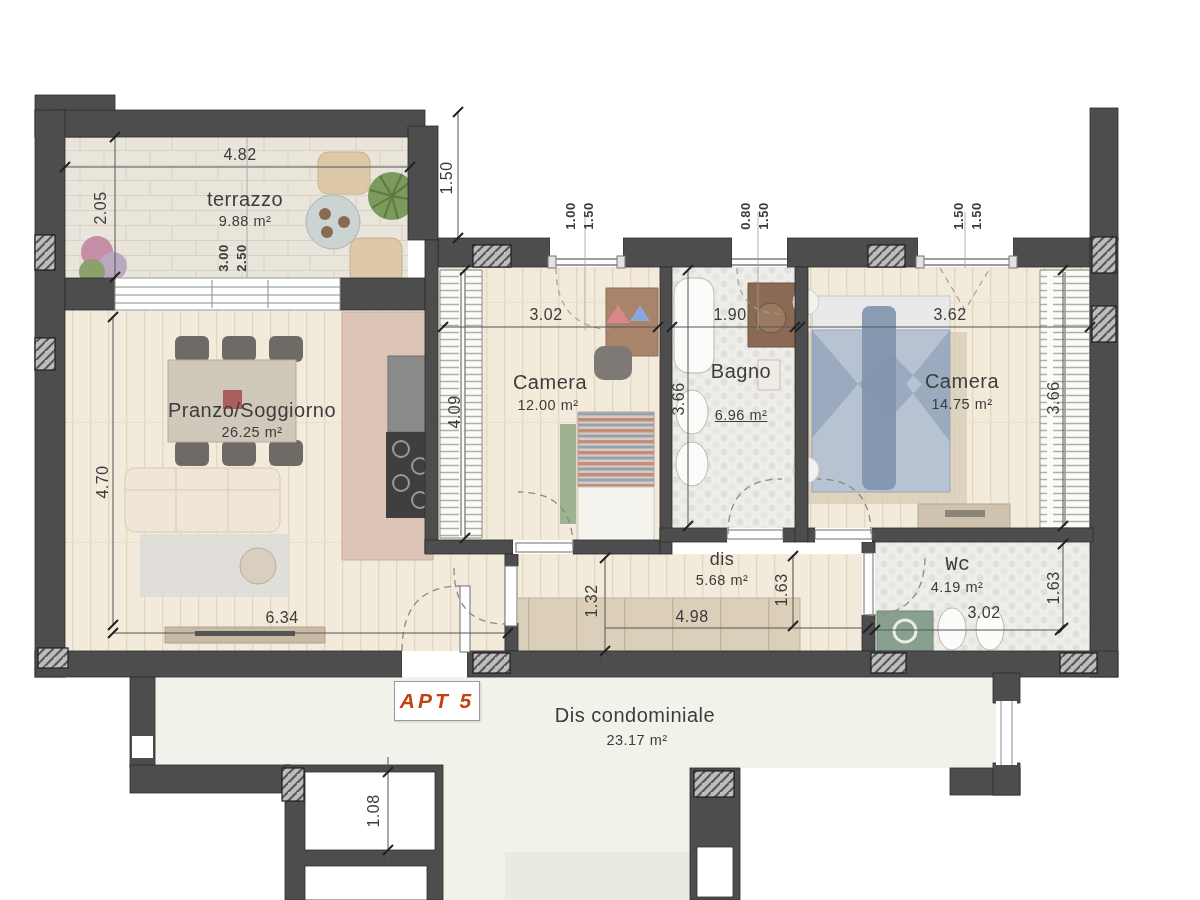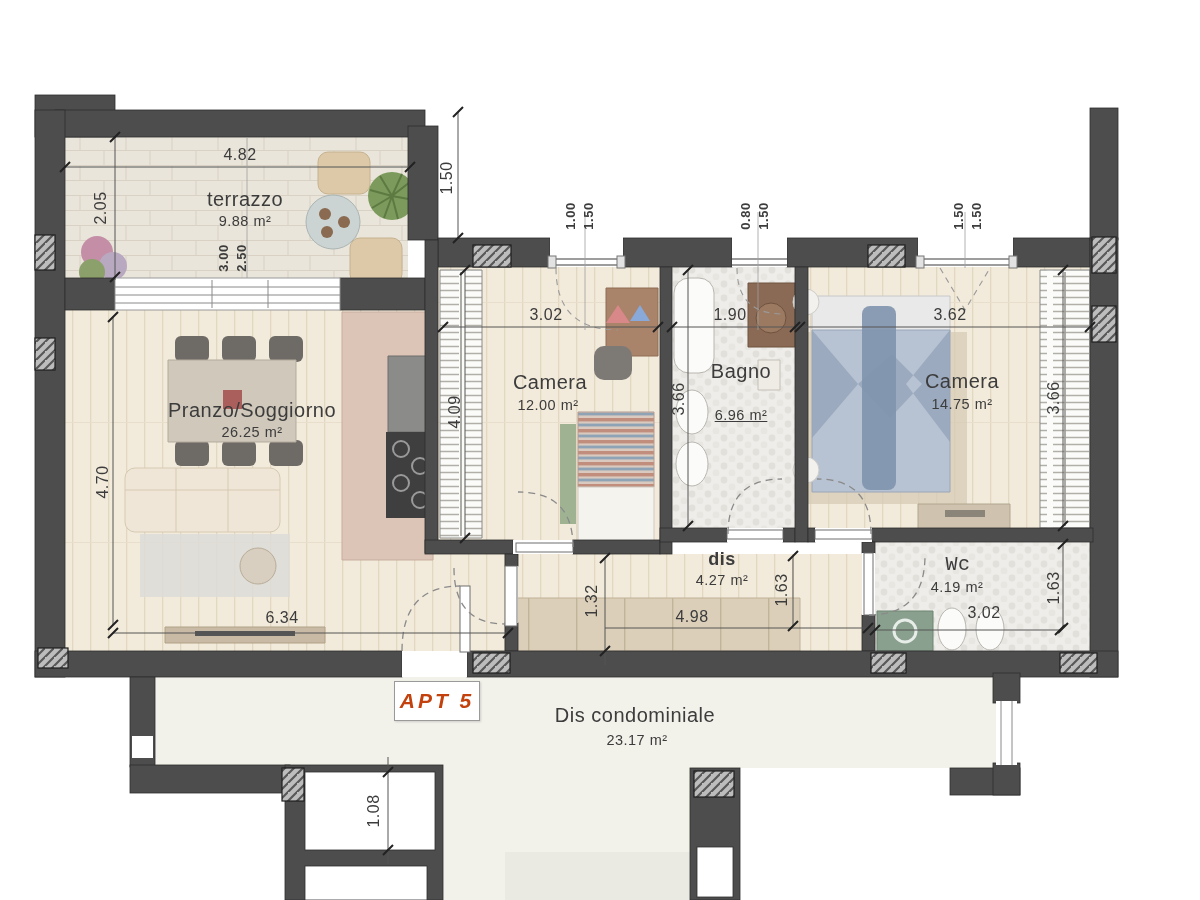--- a/index.html
+++ b/index.html
@@ -323,22 +323,22 @@
 <div class="lbl lbl-room" style="left:741px;top:371px;">Bagno</div>
 <div class="lbl lbl-area" style="left:741px;top:415px;text-decoration:underline;">6.96 m²</div>
 <div class="lbl lbl-dim" style="left:730px;top:315px;">1.90</div>
 <div class="lbl lbl-dim rot" style="left:679px;top:399px;">3.66</div>
 
 <div class="lbl lbl-room" style="left:962px;top:381px;">Camera</div>
 <div class="lbl lbl-area" style="left:962px;top:404px;">14.75 m²</div>
 <div class="lbl lbl-dim" style="left:950px;top:315px;">3.62</div>
 <div class="lbl lbl-dim rot" style="left:1054px;top:398px;">3.66</div>
 
-<div class="lbl lbl-room-sm" style="left:722px;top:559px;font-weight:bold;">dis</div>
-<div class="lbl lbl-area" style="left:722px;top:580px;">4.27 m²</div>
+<div class="lbl lbl-room-sm" style="left:722px;top:559px;">dis</div>
+<div class="lbl lbl-area" style="left:722px;top:580px;">5.68 m²</div>
 <div class="lbl lbl-dim rot" style="left:592px;top:601px;">1.32</div>
 <div class="lbl lbl-dim" style="left:692px;top:617px;">4.98</div>
 <div class="lbl lbl-dim rot" style="left:782px;top:590px;">1.63</div>
 
 <div class="lbl lbl-room" style="left:958px;top:564px;font-family:Liberation Mono, monospace;">Wc</div>
 <div class="lbl lbl-area" style="left:957px;top:587px;">4.19 m²</div>
 <div class="lbl lbl-dim" style="left:984px;top:613px;">3.02</div>
 <div class="lbl lbl-dim rot" style="left:1054px;top:588px;">1.63</div>
 
 <div class="lbl lbl-room" style="left:635px;top:715px;text-align:center;">Dis condominiale</div>

